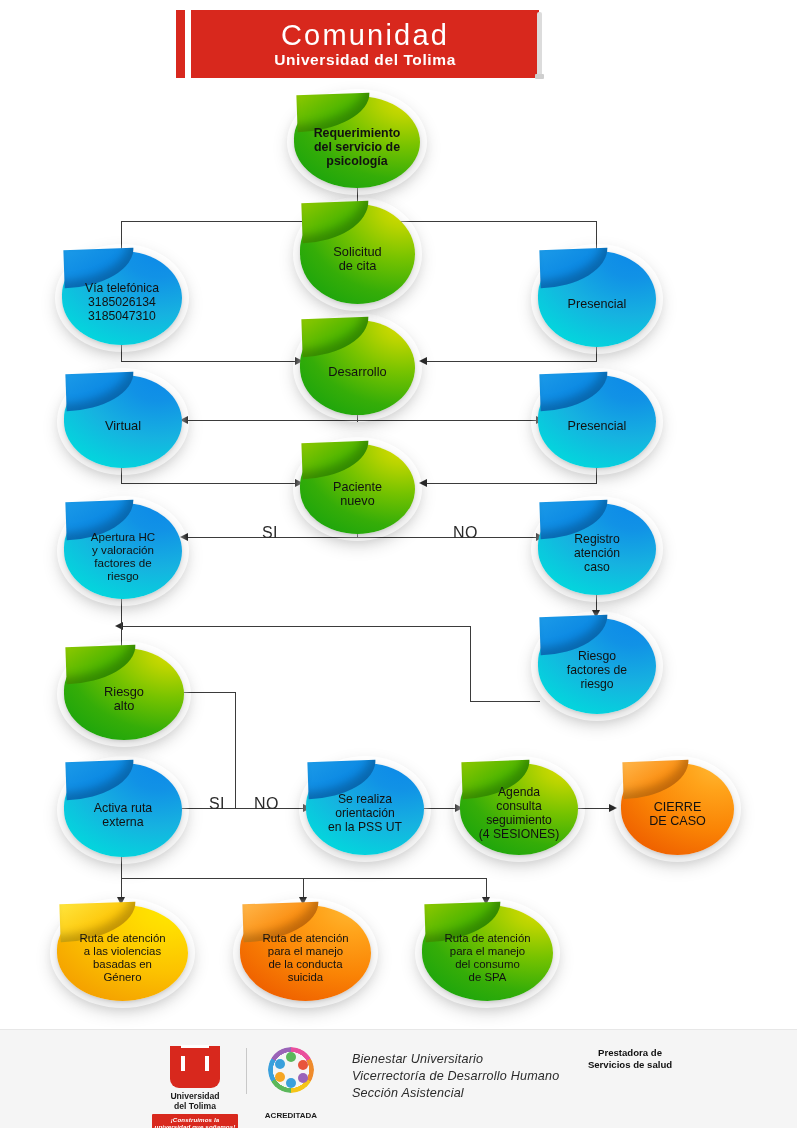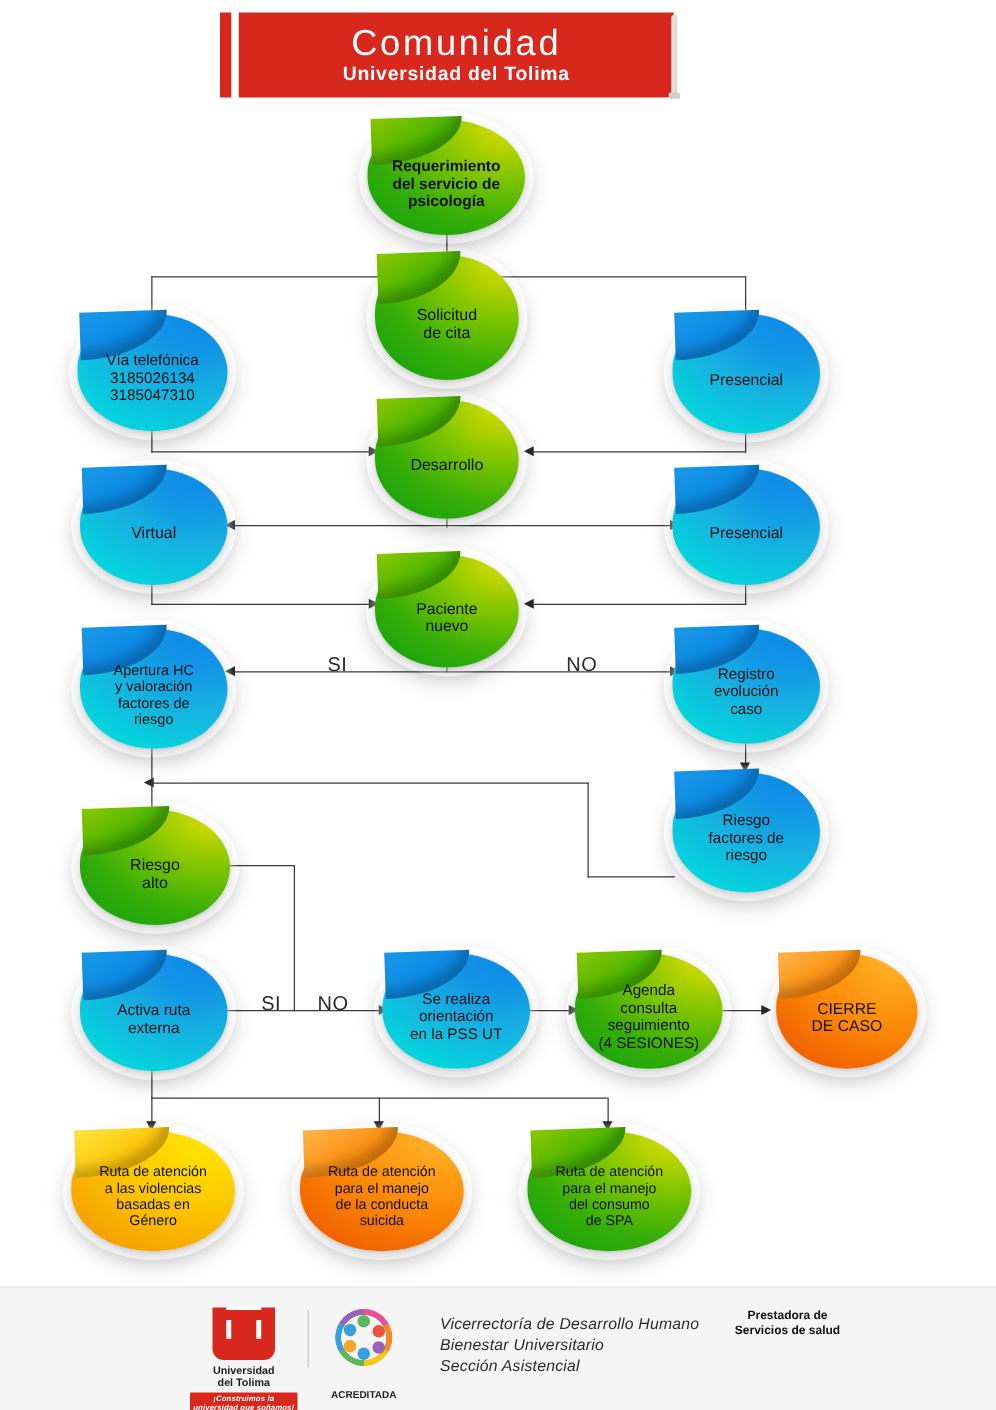--- a/index.html
+++ b/index.html
@@ -279,21 +279,21 @@
 y valoración
 factores de
 riesgo</div>
   </div>
 
   <div class="node c-blue" style="left:538px;top:503px;width:118px;height:92px;font-size:12.2px;">
     <div class="halo"></div>
       <div class="blob"></div>
       <div class="curl"></div>
     <div class="lbl">Registro
-evolución
+atención
 caso</div>
   </div>
 
   <div class="node c-blue" style="left:538px;top:618px;width:118px;height:96px;font-size:12.2px;">
     <div class="halo"></div>
       <div class="blob"></div>
       <div class="curl"></div>
     <div class="lbl">Riesgo
 factores de
 riesgo</div>
@@ -394,22 +394,22 @@
       <div class="acc-dot" style="left:30px;top:26px;background:#9a63b8;"></div>
       <div class="acc-dot" style="left:18px;top:31px;background:#3aa0dc;"></div>
       <div class="acc-dot" style="left:7px;top:25px;background:#f5a623;"></div>
       <div class="acc-dot" style="left:7px;top:12px;background:#3aa0dc;"></div>
     </div>
     <div class="acc-txt">ACREDITADA</div>
     <div class="acc-txt l2">DE ALTA CALIDAD</div>
   </div>
 
   <div class="vdh">
+    <div>Bienestar Universitario</div>
     <div>Vicerrectoría de Desarrollo Humano</div>
-    <div>Bienestar Universitario</div>
     <div>Sección Asistencial</div>
   </div>
 
   <div class="pss">
     <div class="pss-sub">Prestadora de
 Servicios de salud</div>
   </div>
 
 </div>
 

